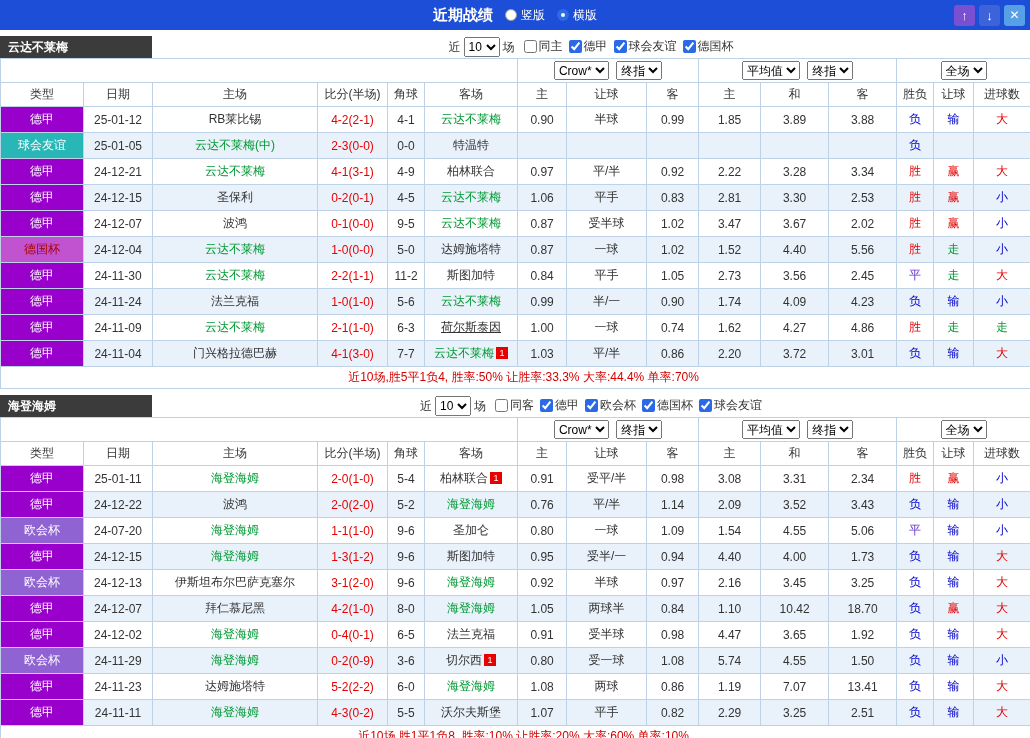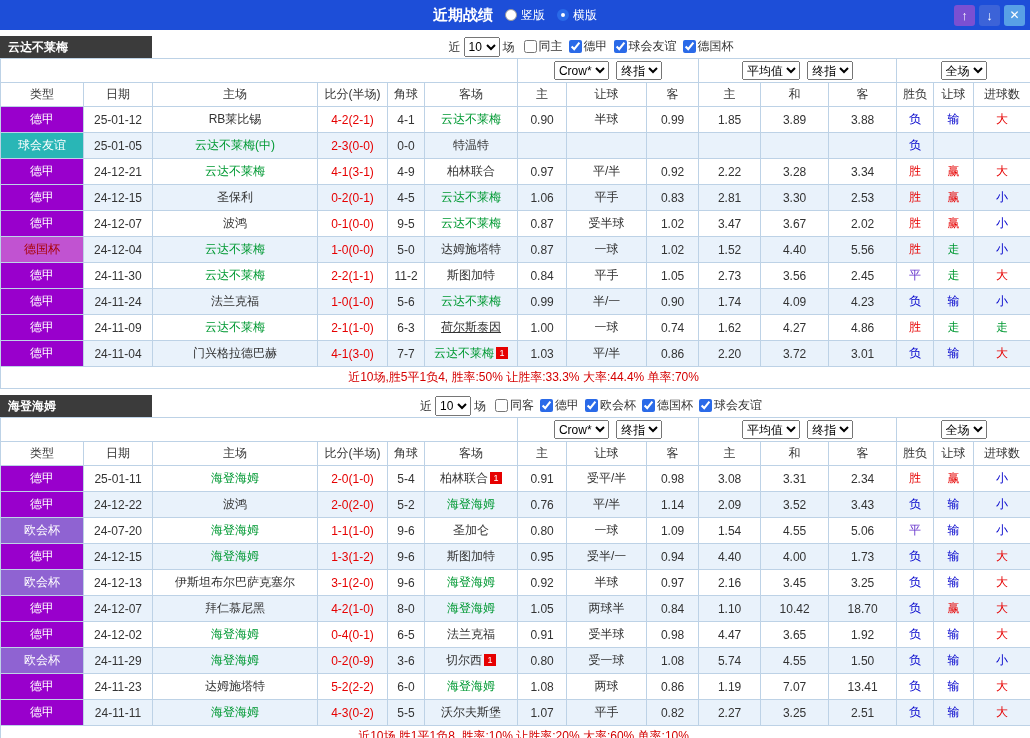--- a/index.html
+++ b/index.html
@@ -558,21 +558,21 @@
           <tr class="alt">
             <td class="lg lg-dj">德甲</td>
             <td>24-11-11</td>
             <td><span class="team focus">海登海姆</span></td>
             <td class="score">4-3(0-2)</td>
             <td>5-5</td>
             <td><span class="team">沃尔夫斯堡</span></td>
             <td>1.07</td>
             <td>平手</td>
             <td>0.82</td>
-            <td>2.27</td>
+            <td>2.29</td>
             <td>3.25</td>
             <td>2.51</td>
             <td class="c-b">负</td>
             <td class="c-b">输</td>
             <td class="c-r">大</td>
           </tr>
         </tbody>
       <tfoot>
         <tr>
           <td colspan="15">近10场,胜1平1负8, 胜率:10% 让胜率:20% 大率:60% 单率:10%</td>

